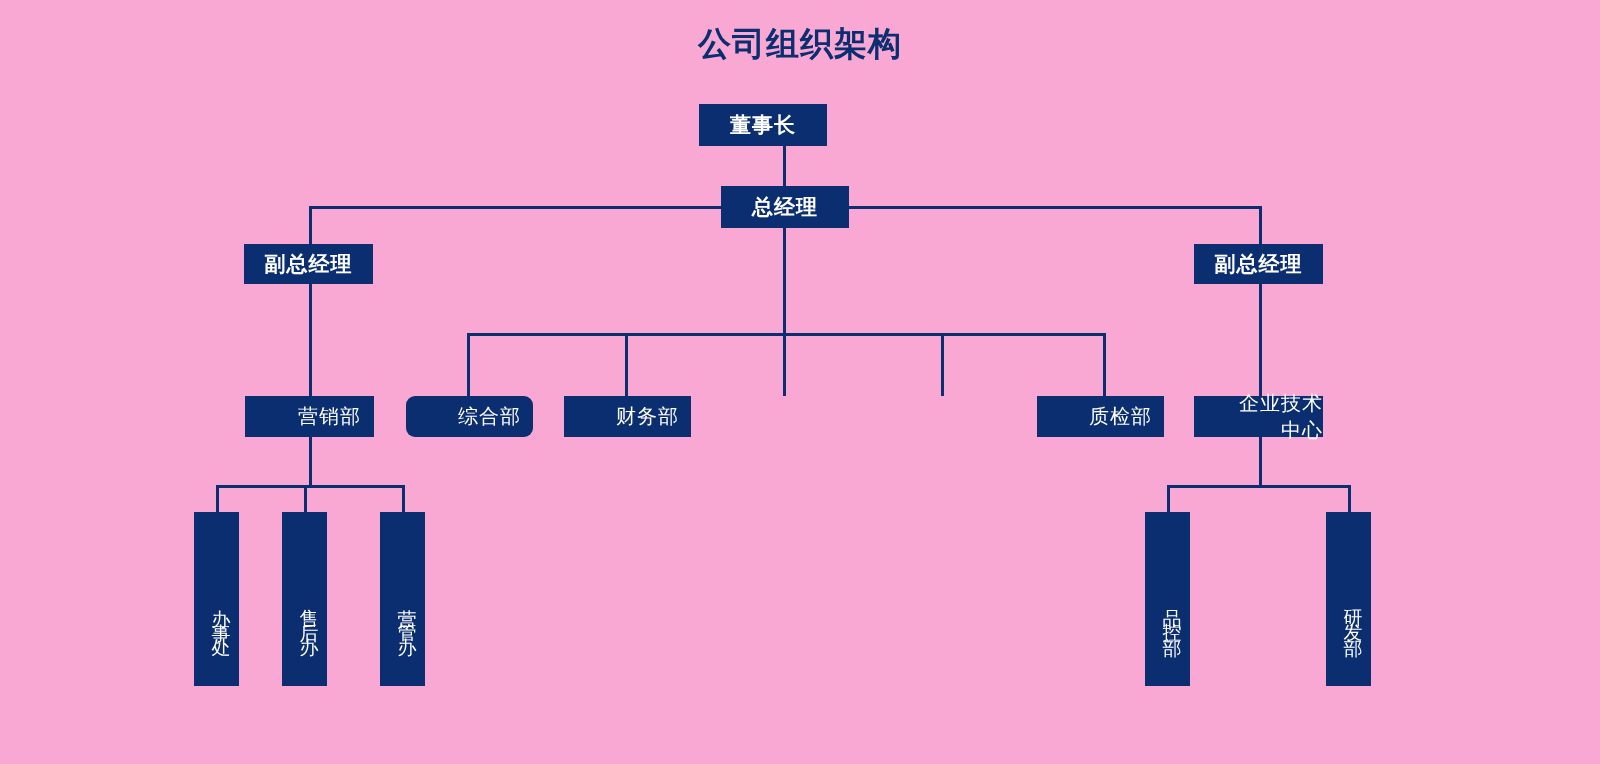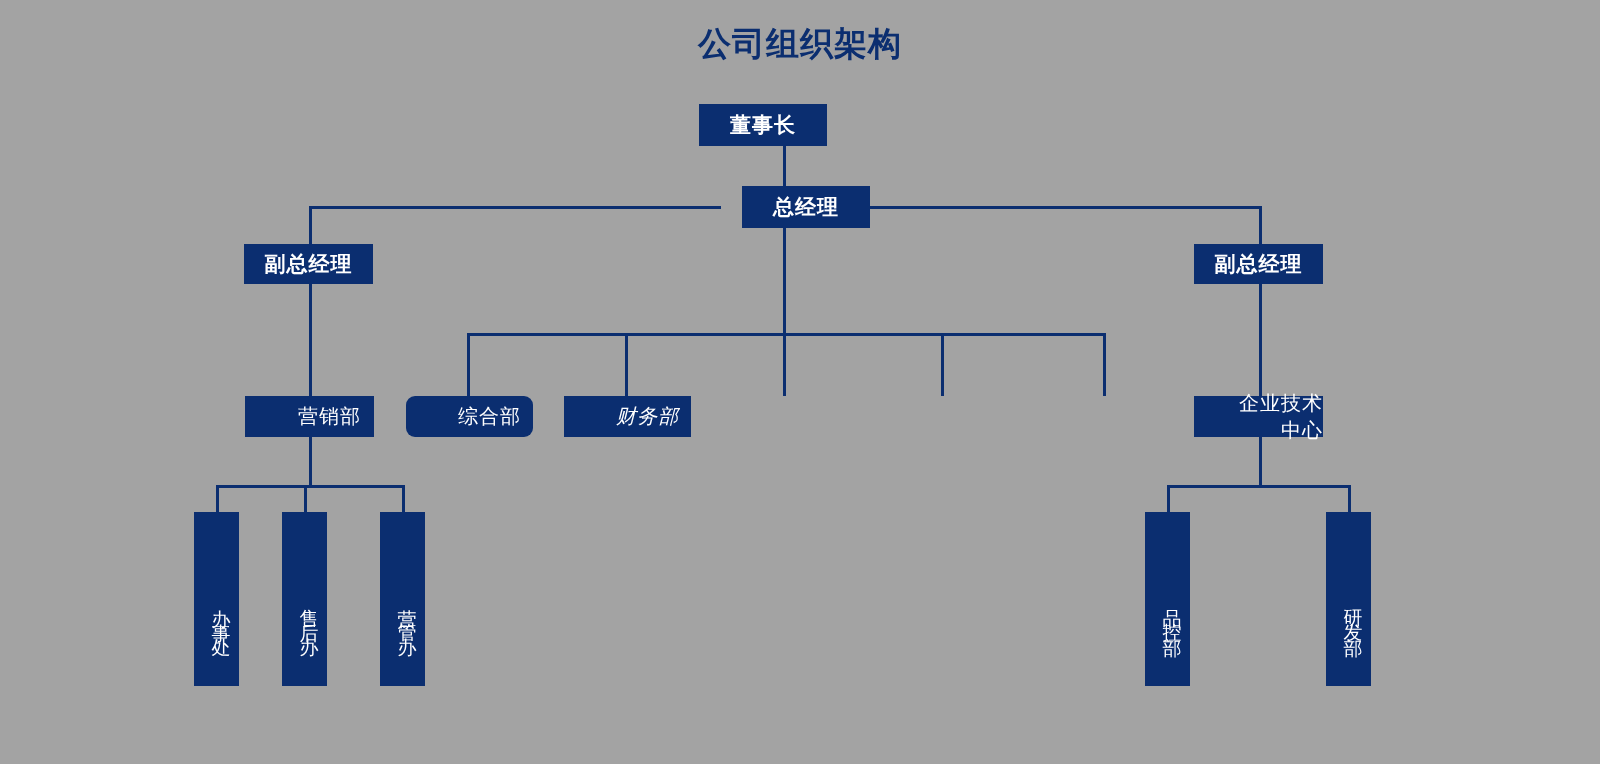--- a/index.html
+++ b/index.html
@@ -8,21 +8,21 @@
     padding: 0;
     background: #ffffff;
   }
   body {
     font-family: "Liberation Sans", "DejaVu Sans", sans-serif;
   }
   #org-canvas {
     position: relative;
     width: 1600px;
     height: 764px;
-    background: #a3a3a3;
+    background: #f9a8d4;
     overflow: hidden;
   }
   #chart-title {
     position: absolute;
     left: 0;
     top: 24px;
     width: 1600px;
     text-align: center;
     font-size: 33px;
     font-weight: bold;
@@ -79,21 +79,21 @@
 <div id="org-canvas">
 
   <div id="chart-title">公司组织架构</div>
 
   <div class="node node-strong" style="left:699px; top:104px; width:128px; height:42px;">
     <span>董事长</span>
   </div>
 
   <div class="ln ln-v" style="left:783px; top:146px; height:40px;"></div>
 
-  <div class="node node-strong" style="left:721px; top:186px; width:128px; height:42px;margin-left:21px;">
+  <div class="node node-strong" style="left:721px; top:186px; width:128px; height:42px;">
     <span>总经理</span>
   </div>
 
   <div class="ln ln-h" style="left:309px; top:206px; width:412px;"></div>
   <div class="ln ln-h" style="left:849px; top:206px; width:413px;"></div>
   <div class="ln ln-v" style="left:309px; top:206px; height:38px;"></div>
   <div class="ln ln-v" style="left:1259px; top:206px; height:38px;"></div>
 
   <div class="ln ln-v" style="left:783px; top:228px; height:107px;"></div>
 
@@ -114,22 +114,25 @@
   <div class="ln ln-v" style="left:783px; top:333px; height:63px;"></div>
   <div class="ln ln-v" style="left:941px; top:333px; height:63px;"></div>
   <div class="ln ln-v" style="left:1103px; top:333px; height:63px;"></div>
 
   <div class="node node-dept" style="left:245px; top:396px; width:129px; height:41px;">
     <span>营销部</span>
   </div>
   <div class="node node-dept" style="left:406px; top:396px; width:127px; height:41px;border-radius:9px;">
     <span>综合部</span>
   </div>
-  <div class="node node-dept" style="left:564px; top:396px; width:127px; height:41px;font-style:italic;">
+  <div class="node node-dept" style="left:564px; top:396px; width:127px; height:41px;">
     <span>财务部</span>
+  </div>
+  <div class="node node-dept" style="left:1037px; top:396px; width:127px; height:41px;">
+    <span>质检部</span>
   </div>
   <div class="node node-dept" style="left:1194px; top:396px; width:129px; height:41px;text-align:right;">
     <span>企业技术中心</span>
   </div>
 
   <div class="ln ln-v" style="left:309px; top:437px; height:48px;"></div>
   <div class="ln ln-h" style="left:216px; top:485px; width:189px;"></div>
   <div class="ln ln-v" style="left:216px; top:485px; height:27px;"></div>
   <div class="ln ln-v" style="left:304px; top:485px; height:27px;"></div>
   <div class="ln ln-v" style="left:402px; top:485px; height:27px;"></div>

